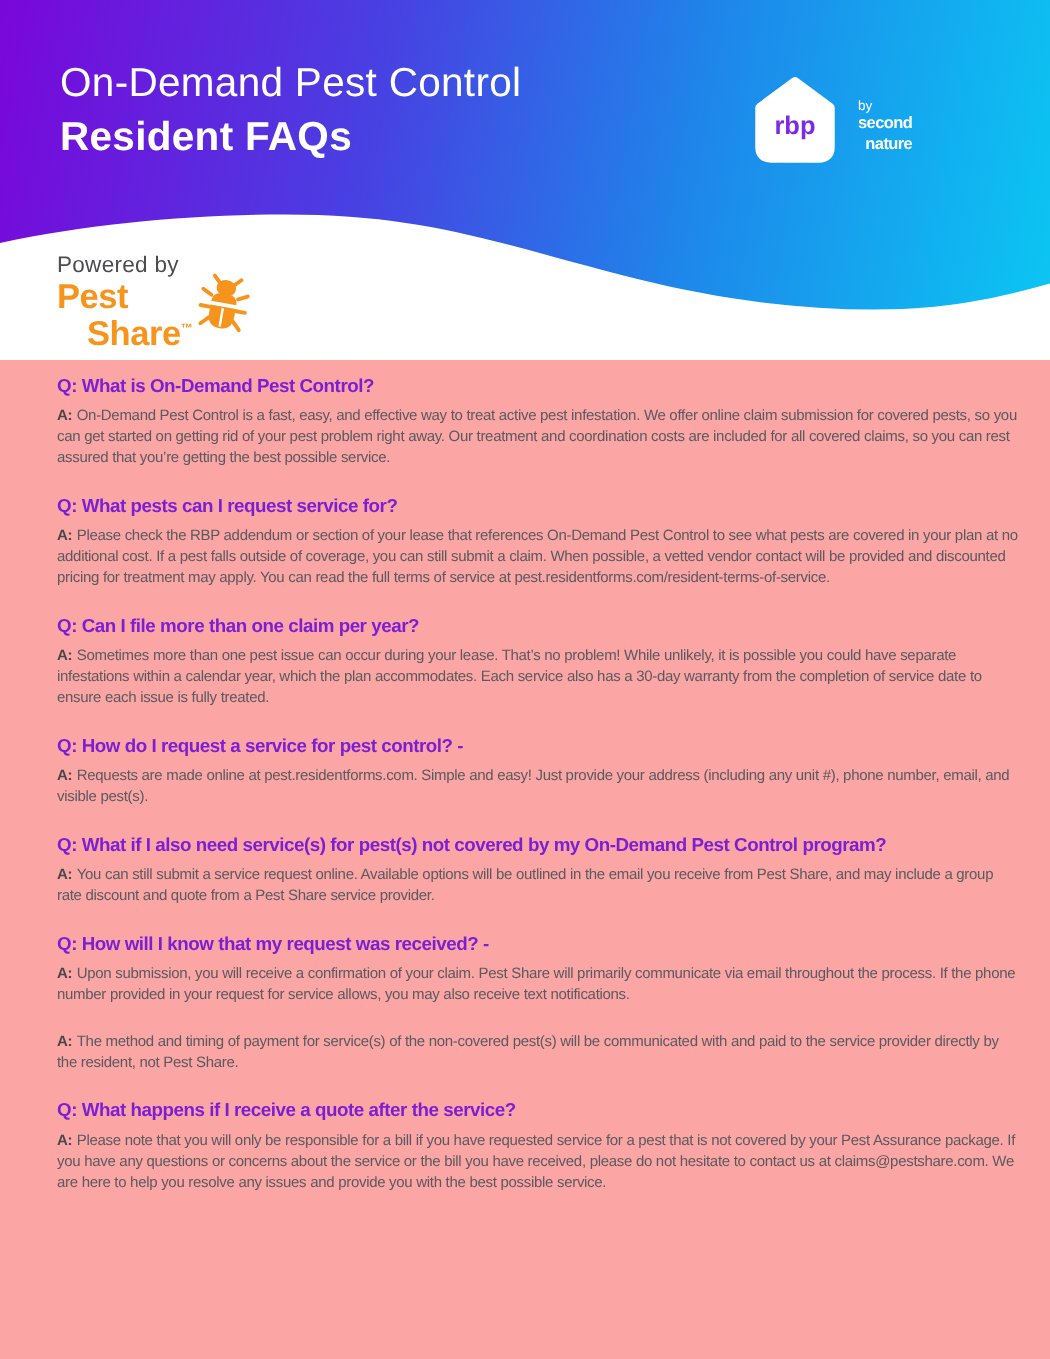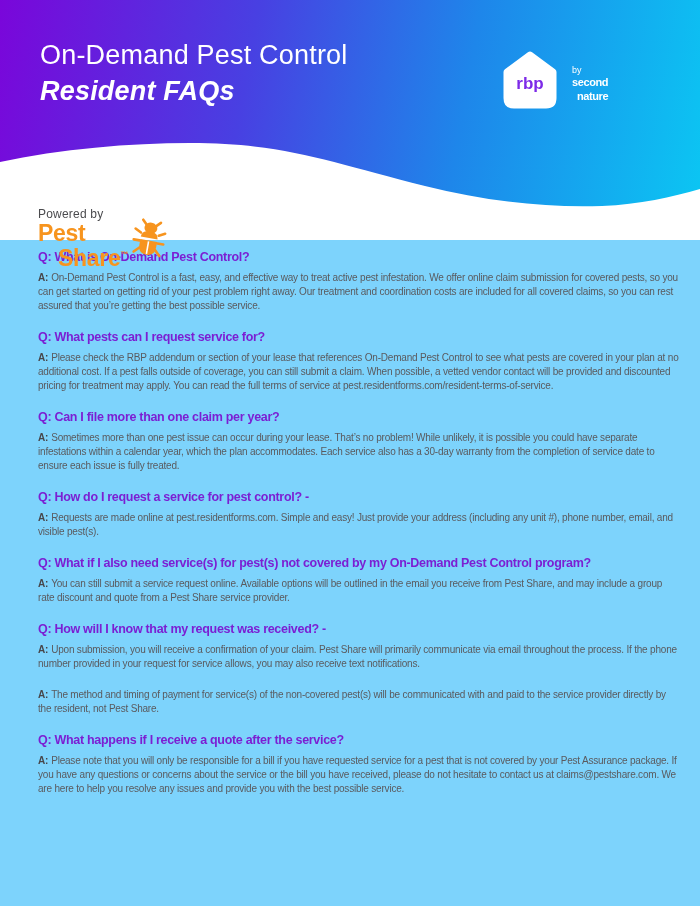--- a/index.html
+++ b/index.html
@@ -1,45 +1,45 @@
 <!DOCTYPE html>
 <html><head>
 <meta charset="utf-8">
 <style>
   * { margin:0; padding:0; box-sizing:border-box; }
   html,body { background:#e9e9e9; }
   body { font-family:"Liberation Sans", sans-serif; }
   .page {
     position:relative; width:700px; height:906px; margin:0 auto;
-    background:#7dd3fc; overflow:hidden;
+    background:#fca5a5; overflow:hidden;
   }
 
   
   .hero {
     position:relative; width:700px; height:240px;
     background:linear-gradient(100deg,#7a06da 0%,#4б40e2 35%,#1e86ea 65%,#0bc7f3 100%);
     background:linear-gradient(100deg,#7a06da 0%,#4840e2 35%,#1e86ea 65%,#0bc7f3 100%);
   }
   .hero-text { position:absolute; left:40px; top:38px; color:#ffffff; }
   .title1 { font-size:27px; font-weight:400; letter-spacing:.2px; line-height:34px; }
-  .title2 { font-size:27px; font-weight:700; letter-spacing:.2px; line-height:34px; margin-top:2px;font-style:italic; }
+  .title2 { font-size:27px; font-weight:700; letter-spacing:.2px; line-height:34px; margin-top:2px; }
 
   .wave { position:absolute; left:0; bottom:0; width:700px; height:100px; display:block; }
 
   
   .rbp-logo { position:absolute; left:498px; top:48px; display:flex; align-items:center; }
   .rbp-badge { width:64px; height:64px; }
   .sn-block { display:flex; margin-left:10px; margin-top:6px;flex-direction:column; }
   .sn-by { color:#ffffff; font-size:9px; font-weight:400; margin-top:1px; margin-right:2px; }
   .sn-lines { text-align:right; color:#ffffff; font-size:11px; font-weight:700;
               line-height:14px; letter-spacing:-.4px; }
 
   
   .powered { position:absolute; left:38px; top:168px; }
-  .powered-label { font-size:12px; color:#4b4b4e; letter-spacing:.2px; margin-bottom:2px;margin-top:39px; }
+  .powered-label { font-size:15px; color:#4b4b4e; letter-spacing:.2px; margin-bottom:2px; }
   .ps-row { display:flex; align-items:flex-start; }
   .ps-words { color:#f7941e; font-weight:700; font-size:23px; line-height:21px; letter-spacing:-.3px; }
   .ps-line2 { margin-left:20px; }
   .ps-tm { font-size:8px; vertical-align:9px; letter-spacing:0; }
   .bug { margin-left:4px; margin-top:-4px; transform:rotate(10deg); }
 
   
   .faq-list { padding:10px 20px 0 38px; }
   .faq { margin-bottom:17px; }
   .q {

